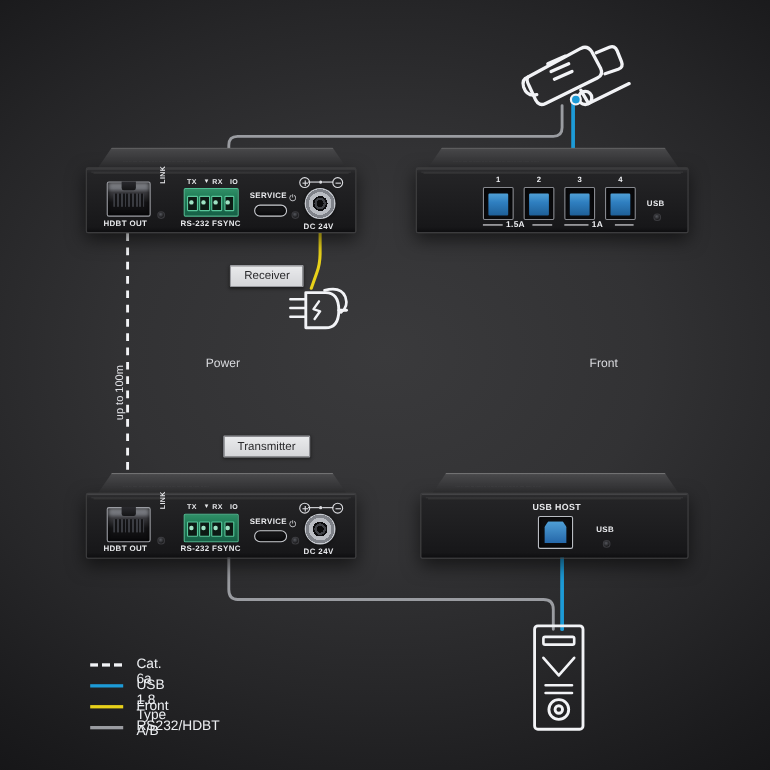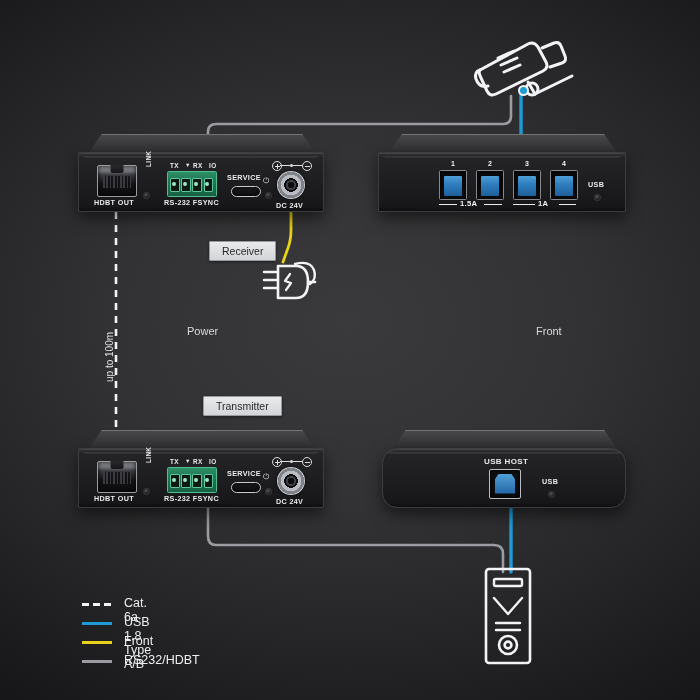--- a/index.html
+++ b/index.html
@@ -380,21 +380,21 @@
       <div class="lbl" style="left:197px;top:48px;">DC 24V</div>
     </div>
   </div>
 
   <div class="device" style="left:382px;top:430px;width:242px;height:76px;">
     <div class="dev-top" style="left:10px;top:0;width:226px;height:20px;
                 clip-path:polygon(6% 0,94% 0,100% 100%,0 100%);"></div>
     <div class="printed" style="left:32px;top:11px;">
       ···· ·· ···· ··· ······ ·· ·· ····· ···· ··· ····· ·· ···· ····· ·· ····
     </div>
-    <div class="dev-face" style="left:0;top:18px;width:242px;height:58px;border-radius:15px;">
+    <div class="dev-face" style="left:0;top:18px;width:242px;height:58px;">
 
       <div class="screwline" style="left:6px;right:6px;top:4px;"></div>
 
       <div class="lbl" style="left:101px;top:8px;font-size:8px;">USB HOST</div>
       <div class="usbB" style="left:106px;top:20px;width:30px;height:28px;">
           <div class="inner"></div>
         </div>
 
       <div class="lbl" style="left:159px;top:28px;">USB</div>
       <div class="led" style="left:165px;top:42px;width:4.5px;height:4.5px;"></div>

